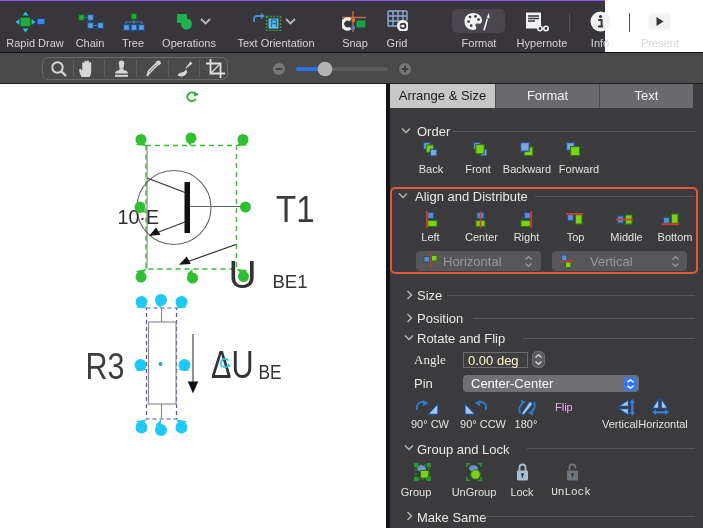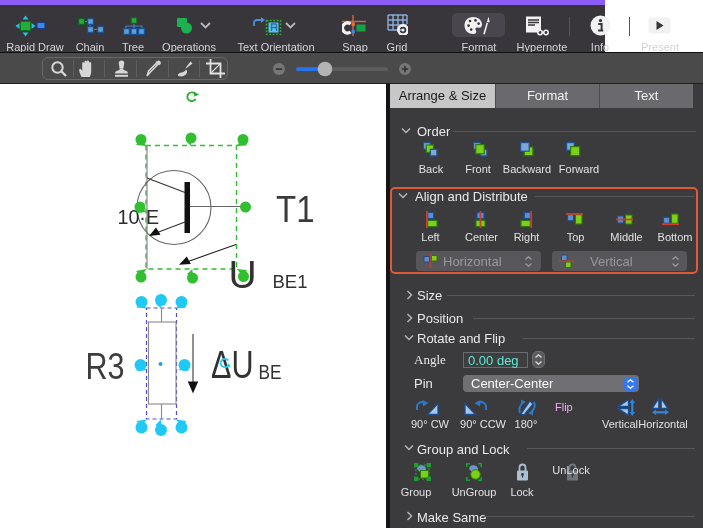--- a/index.html
+++ b/index.html
@@ -1,18 +1,18 @@
 <!DOCTYPE html>
 <html><head>
 <meta charset="utf-8">
 <style>
 html,body{margin:0;padding:0;}
 body{width:703px;height:528px;overflow:hidden;font-family:"Liberation Sans",sans-serif;background:#fff;position:relative;}
 .abs{position:absolute;}
-#tb1{left:0;top:0;width:605px;height:52px;background:#38353b;border-top:5px solid #8b5cf6;box-sizing:border-box;}
+#tb1{left:0;top:0;width:605px;height:52px;background:#38353b;border-top:1px solid #8b5cf6;box-sizing:border-box;}
 .tlab{position:absolute;font-size:11px;color:#d6d4d8;white-space:nowrap;transform:translateX(-50%);top:36px;}
 #tb2{left:0;top:52px;width:703px;height:32px;background:#4a4a4a;border-top:1px solid #101012;border-bottom:1px solid #202022;box-sizing:border-box;}
 #canvas{left:0;top:84px;width:386px;height:444px;background:#ffffff;}
 #divider{left:386px;top:84px;width:4px;height:444px;background:#141416;}
 #panel{left:390px;top:84px;width:313px;height:444px;background:#3b3b3d;overflow:hidden;}
 .hdr{position:absolute;font-size:13px;color:#e9e9e9;white-space:nowrap;}
 .rule{position:absolute;height:1px;background:#58585a;}
 .plab{position:absolute;font-size:11px;color:#e2e2e2;white-space:nowrap;transform:translateX(-50%);}
 </style>
 </head>
@@ -375,21 +375,21 @@
   <div class="hdr" style="left:27px;top:227px;">Position</div>
   <div class="rule" style="left:83px;top:234px;width:222px;"></div>
 
   <svg class="abs" style="left:14px;top:250px" width="10" height="7" viewBox="0 0 10 7">
       <path d="M1 1.5 L5 5.5 L9 1.5" stroke="#b5b5b5" stroke-width="1.5" fill="none"></path>
     </svg>
   <div class="hdr" style="left:27px;top:247px;">Rotate and Flip</div>
   <div class="rule" style="left:133px;top:254px;width:172px;"></div>
   <div class="hdr" style="left:24px;top:268px;font-family:Liberation Serif, serif;">Angle</div>
   <div class="abs" style="left:73px;top:267.5px;width:64.5px;height:16px;border:1px solid #6b6b6f;background:#3e3e40;box-sizing:border-box;"></div>
-  <div class="abs" style="left:78px;top:268.5px;font-size:13px;color:#5eead4;">0.00 deg</div>
+  <div class="abs" style="left:78px;top:268.5px;font-size:13px;color:#fef9c3;">0.00 deg</div>
   <div class="abs" style="left:142px;top:267px;width:13px;height:17px;background:#5a5a5e;border:1px solid #6e6e72;border-radius:5px;box-sizing:border-box;"></div>
   <svg class="abs" style="left:144px;top:270px" width="9" height="11" viewBox="0 0 9 11">
       <path d="M1.5 3.5 L4.5 0.8 L7.5 3.5 M1.5 7.5 L4.5 10.2 L7.5 7.5" stroke="#d8d8d8" stroke-width="1.4" fill="none"></path>
     </svg>
   <div class="hdr" style="left:24px;top:292px;">Pin</div>
   <div class="abs" style="left:73px;top:291px;width:176px;height:17px;background:#707074;border-radius:4px;"></div>
   <div class="abs" style="left:81px;top:292px;font-size:13px;color:#fafafa;">Center-Center</div>
   <div class="abs" style="left:234px;top:292.5px;width:13px;height:14px;background:#3478f6;border-radius:4px;"></div>
   <svg class="abs" style="left:236px;top:294.5px" width="9" height="10" viewBox="0 0 9 10">
       <path d="M1.5 3.2 L4.5 0.8 L7.5 3.2 M1.5 6.8 L4.5 9.2 L7.5 6.8" stroke="#fff" stroke-width="1.4" fill="none"></path>
@@ -467,20 +467,20 @@
   </svg>
   <svg class="abs" style="left:176px;top:379px" width="13" height="18" viewBox="0 0 13 18">
     <path d="M3.5 7 V4.5 a3 3 0 0 1 6 0 V5.5" fill="none" stroke="#70757c" stroke-width="1.8"></path>
     <rect x="1" y="7.5" width="11" height="10" rx="1" fill="#70757c"></rect>
     <circle cx="6.5" cy="11.5" r="1.4" fill="#3a3a3c"></circle>
     <rect x="5.9" y="11.5" width="1.2" height="3.2" fill="#3a3a3c"></rect>
   </svg>
   <div class="plab" style="left:26px;top:402px;">Group</div>
   <div class="plab" style="left:84px;top:402px;">UnGroup</div>
   <div class="plab" style="left:132px;top:402px;">Lock</div>
-  <div class="plab" style="left:181px;top:380px;">UnLock</div>
+  <div class="plab" style="left:181px;top:402px;font-family:Liberation Mono, monospace;">UnLock</div>
 
   <svg class="abs" style="left:16px;top:427px" width="7" height="10" viewBox="0 0 7 10">
       <path d="M1.5 1 L5.5 5 L1.5 9" stroke="#b5b5b5" stroke-width="1.5" fill="none"></path>
     </svg>
   <div class="hdr" style="left:27px;top:426px;">Make Same</div>
   <div class="rule" style="left:92px;top:432px;width:213px;"></div>
 </div>
 
 </body></html>

